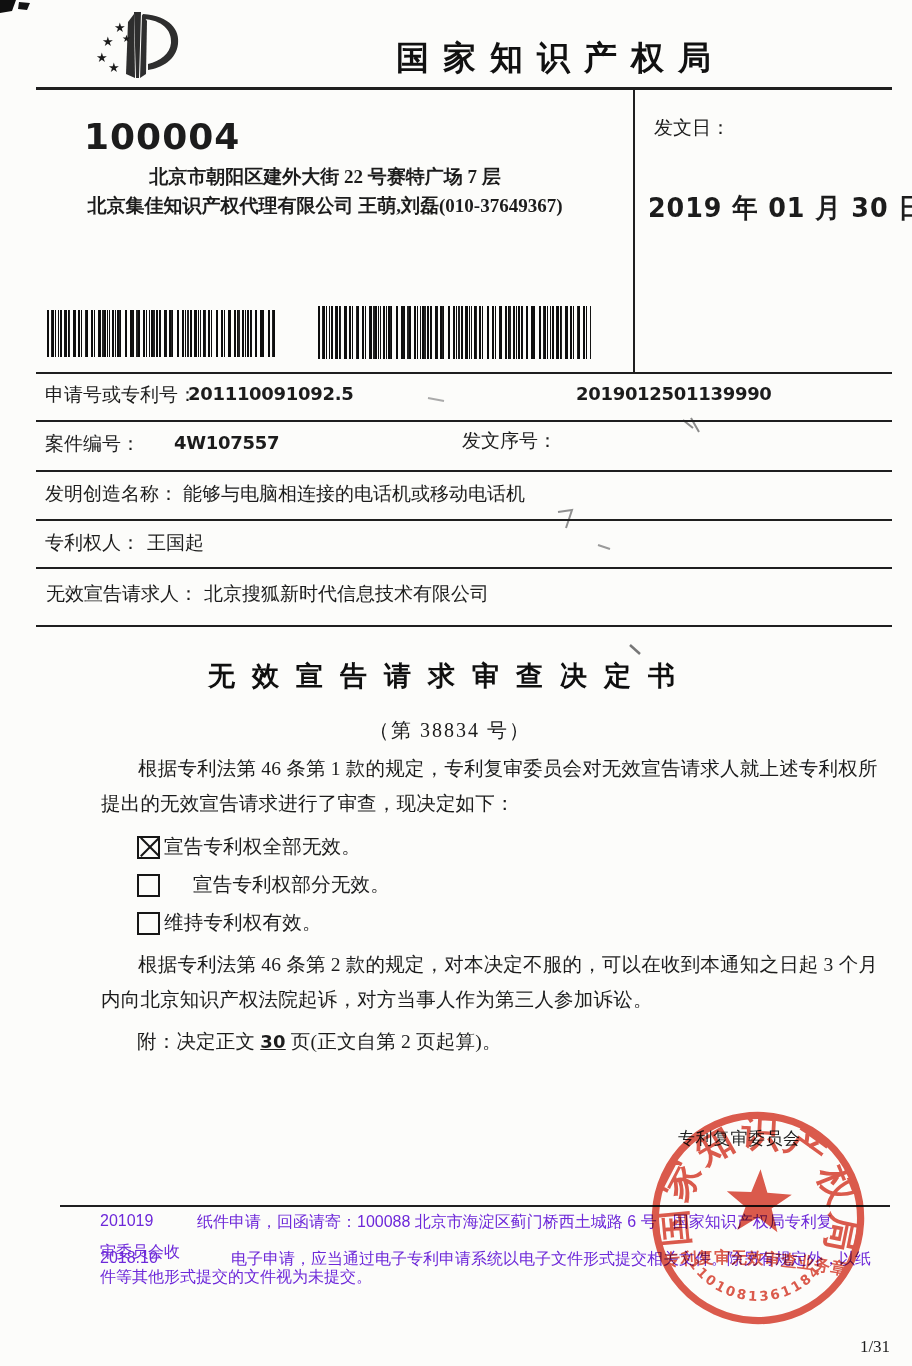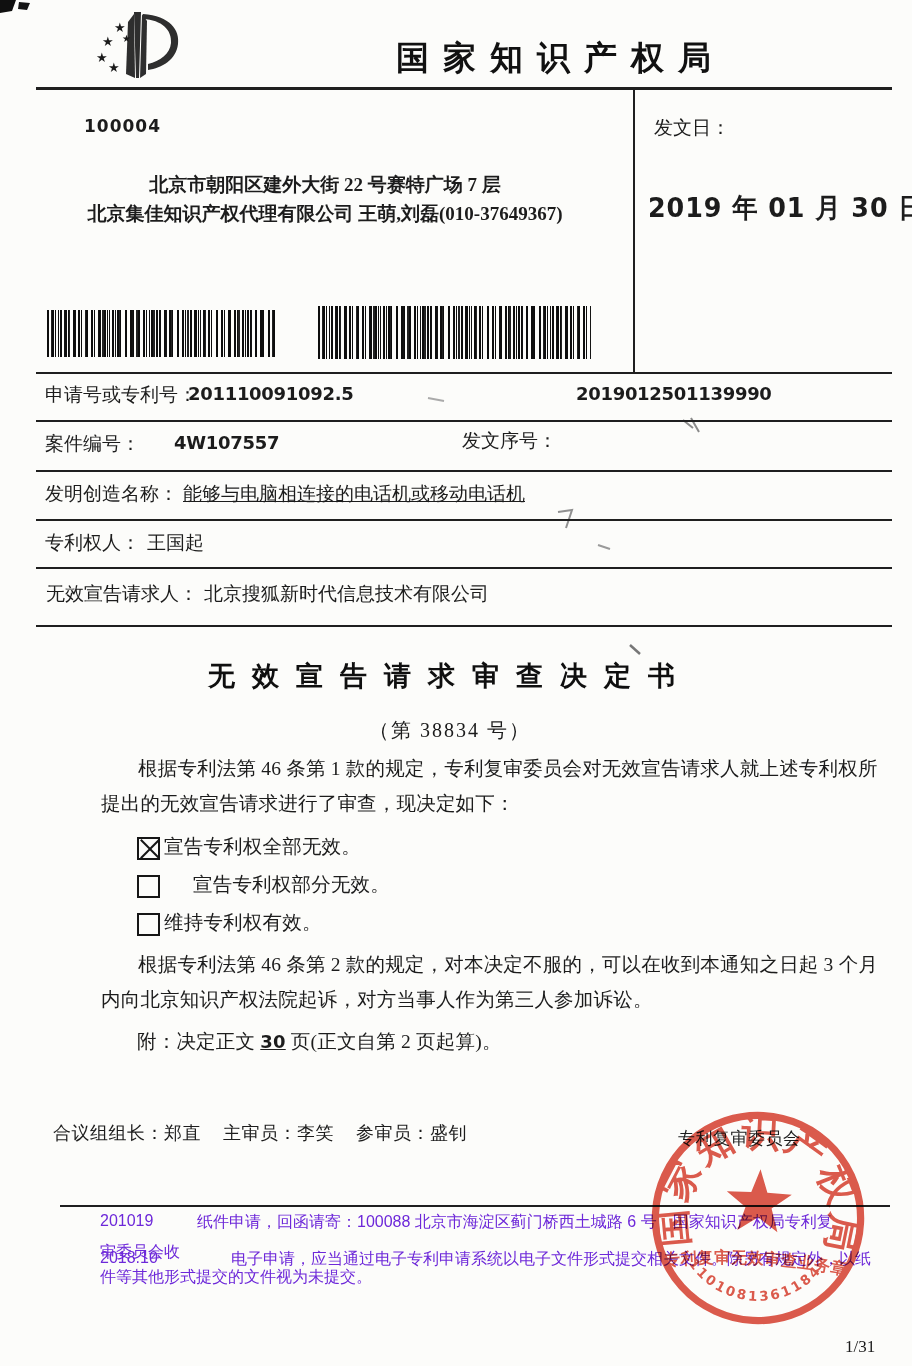--- a/index.html
+++ b/index.html
@@ -12,40 +12,40 @@
     font-family:"Liberation Serif","DejaVu Serif",serif;
     color:#1c1c1c;
   }
   .abs{position:absolute;white-space:nowrap;}
   .rule{position:absolute;background:#1f1f1f;height:2px;}
   .vrule{position:absolute;background:#1f1f1f;width:2px;}
   .agency-title{
     font-size:33px;font-weight:bold;letter-spacing:14px;
     color:#111;
   }
-  .code{font-family:"DejaVu Sans",sans-serif;font-size:17px;font-weight:bold;letter-spacing:1px;}
-  .addr{width:490px;text-align:center;font-size:19px;font-weight:600;line-height:29px;white-space:nowrap;margin-top:8px;}
+  .code{font-family:"DejaVu Sans",sans-serif;font-size:36px;font-weight:bold;letter-spacing:1px;}
+  .addr{width:490px;text-align:center;font-size:19px;font-weight:600;line-height:29px;white-space:nowrap;}
   .label{font-size:19px;}
   .value-num{font-family:"DejaVu Sans",sans-serif;font-weight:bold;font-size:18px;letter-spacing:-0.3px;}
   .value-cn{font-size:19px;}
   .issue-date{
     font-family:"DejaVu Sans",sans-serif;font-weight:bold;font-size:27px;
     letter-spacing:1px;transform:scaleX(.94);transform-origin:left;
   }
   .barcode{
     position:absolute;
     background-image:
       repeating-linear-gradient(90deg,#0d0d0d 0 2px,transparent 2px 5px,#0d0d0d 5px 7px,transparent 7px 8px,#0d0d0d 8px 9px,transparent 9px 13px),
       repeating-linear-gradient(90deg,#141414 0 1px,transparent 1px 4px,#222 4px 6px,transparent 6px 11px,#101010 11px 12px,transparent 12px 17px);
   }
   .doc-title{font-size:27px;font-weight:bold;letter-spacing:17px;color:#0f0f0f;}
   .centered{left:36px;width:828px;text-align:center;}
   .doc-number{font-size:20px;letter-spacing:2px;}
   .body-line{font-size:19.5px;letter-spacing:.2px;}
-  .option-row{position:absolute;display:flex;align-items:flex-end;}
+  .option-row{position:absolute;display:flex;align-items:center;}
   .checkbox{
     width:19px;height:19px;border:2px solid #161616;margin-right:4px;margin-top:1px;
     position:relative;flex:0 0 auto;background:#fcfcfa;
   }
   .checkbox.checked::before,.checkbox.checked::after{
     content:"";position:absolute;left:-2px;top:8.5px;width:26px;height:2px;background:#161616;
   }
   .checkbox.checked::before{transform:rotate(45deg);}
   .checkbox.checked::after{transform:rotate(-45deg);}
   .underlined{text-decoration:underline;font-weight:bold;font-family:"DejaVu Sans",sans-serif;font-size:18px;}
@@ -114,21 +114,21 @@
   <div class="abs value-num" style="left:188px;top:383px;">201110091092.5</div>
   <div class="abs label" style="left:462px;top:382px;margin-top:46px;">发文序号：</div>
   <div class="abs value-num" style="left:576px;top:383px;">2019012501139990</div>
 
   <div class="rule" style="left:36px;top:420px;width:856px;"></div>
   <div class="abs label" style="left:45px;top:431px;">案件编号：</div>
   <div class="abs value-num" style="left:174px;top:432px;">4W107557</div>
 
   <div class="rule" style="left:36px;top:470px;width:856px;"></div>
   <div class="abs label" style="left:45px;top:481px;">发明创造名称：</div>
-  <div class="abs value-cn" style="left:183px;top:481px;text-decoration:underline;">能够与电脑相连接的电话机或移动电话机</div>
+  <div class="abs value-cn" style="left:183px;top:481px;">能够与电脑相连接的电话机或移动电话机</div>
 
   <div class="rule" style="left:36px;top:519px;width:856px;"></div>
   <div class="abs label" style="left:45px;top:530px;">专利权人：</div>
   <div class="abs value-cn" style="left:147px;top:530px;">王国起</div>
 
   <div class="rule" style="left:36px;top:567px;width:856px;"></div>
   <div class="abs label" style="left:46px;top:581px;">无效宣告请求人：</div>
   <div class="abs value-cn" style="left:204px;top:581px;">北京搜狐新时代信息技术有限公司</div>
 
   <div class="rule" style="left:36px;top:625px;width:856px;"></div>
@@ -152,35 +152,32 @@
     <div class="body-line">维持专利权有效。</div>
   </div>
 
   <div class="abs body-line" style="left:138px;top:951px;">根据专利法第 46 条第 2 款的规定，对本决定不服的，可以在收到本通知之日起 3 个月</div>
   <div class="abs body-line" style="left:101px;top:986px;">内向北京知识产权法院起诉，对方当事人作为第三人参加诉讼。</div>
 
   <div class="abs body-line" style="left:137px;top:1028px;">
     <span>附：决定正文 </span><span class="underlined">30</span><span> 页(正文自第 2 页起算)。</span>
   </div>
 
-  <div class="abs sig" style="left:53px;top:1121px;">
-    <span>合议组组长：</span><span>郑直</span><span class="gap"></span><span>主审员：</span><span>李笑</span><span class="gap"></span><span>参审员：</span><span>盛钊</span>
-  </div>
   <div class="abs committee" style="left:678px;top:1127px;">专利复审委员会</div>
 
   <div class="rule" style="left:60px;top:1205px;width:830px;"></div>
 
   <div class="abs footer-text" style="left:100px;top:1212px;">201019</div>
   <div class="abs footer-text" style="left:197px;top:1212px;">纸件申请，回函请寄：100088 北京市海淀区蓟门桥西土城路 6 号　国家知识产权局专利复</div>
   <div class="abs footer-text" style="left:100px;top:1242px;">审委员会收</div>
   <div class="abs footer-text" style="left:100px;top:1249px;">2018.10</div>
   <div class="abs footer-text" style="left:199px;top:1249px;margin-left:32px;">电子申请，应当通过电子专利申请系统以电子文件形式提交相关文件。除另有规定外，以纸</div>
   <div class="abs footer-text" style="left:100px;top:1267px;">件等其他形式提交的文件视为未提交。</div>
 
-  <div class="abs pagenum" style="left:845px;top:1337px;width:60px;text-align:left;font-family:Liberation Serif, serif;">1/31</div>
+  <div class="abs pagenum" style="left:845px;top:1337px;width:60px;text-align:center;font-family:Liberation Serif, serif;">1/31</div>
 
   <svg class="seal" viewBox="0 0 220 220">
     <defs>
       <path id="ringArc" d="M 46.6 139.6 A 70 70 0 1 1 173.4 139.6" fill="none"></path>
       <path id="bannerArc" d="M 20 161 Q 110 147 200 161" fill="none"></path>
       <path id="serialArc" d="M 44.5 155.9 A 80 80 0 0 0 175.5 155.9" fill="none"></path>
     </defs>
     <circle cx="110" cy="110" r="99" fill="none" stroke="#d94434" stroke-width="7"></circle>
     <text font-size="36" font-weight="bold" fill="#d94434" letter-spacing="4" font-family="'Liberation Serif',serif">
       <textPath href="#ringArc" startOffset="50%" text-anchor="middle">国家知识产权局</textPath>

